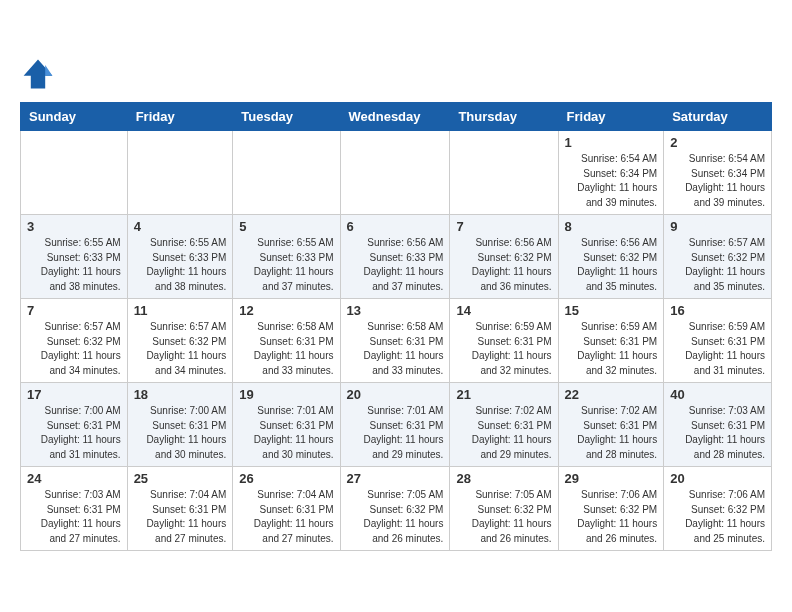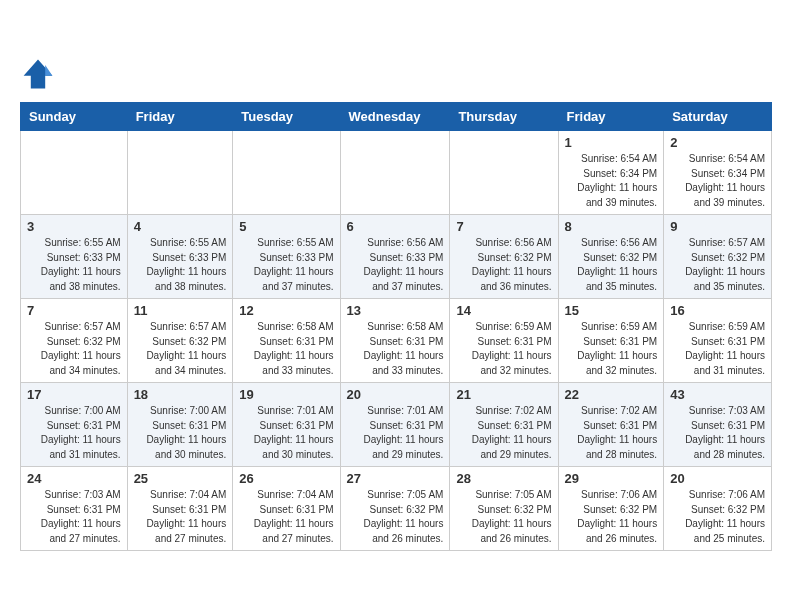--- a/index.html
+++ b/index.html
@@ -216,21 +216,21 @@
 and 29 minutes.</div>
           </td>
           <td>
             <span class="day-num">22</span>
             <div class="day-info" style="white-space: pre-line;">Sunrise: 7:02 AM
 Sunset: 6:31 PM
 Daylight: 11 hours
 and 28 minutes.</div>
           </td>
           <td>
-            <span class="day-num">43</span>
+            <span class="day-num">40</span>
             <div class="day-info" style="white-space: pre-line;">Sunrise: 7:03 AM
 Sunset: 6:31 PM
 Daylight: 11 hours
 and 28 minutes.</div>
           </td>
         </tr>
         <tr>
           <td>
             <span class="day-num">24</span>
             <div class="day-info" style="white-space: pre-line;">Sunrise: 7:03 AM

